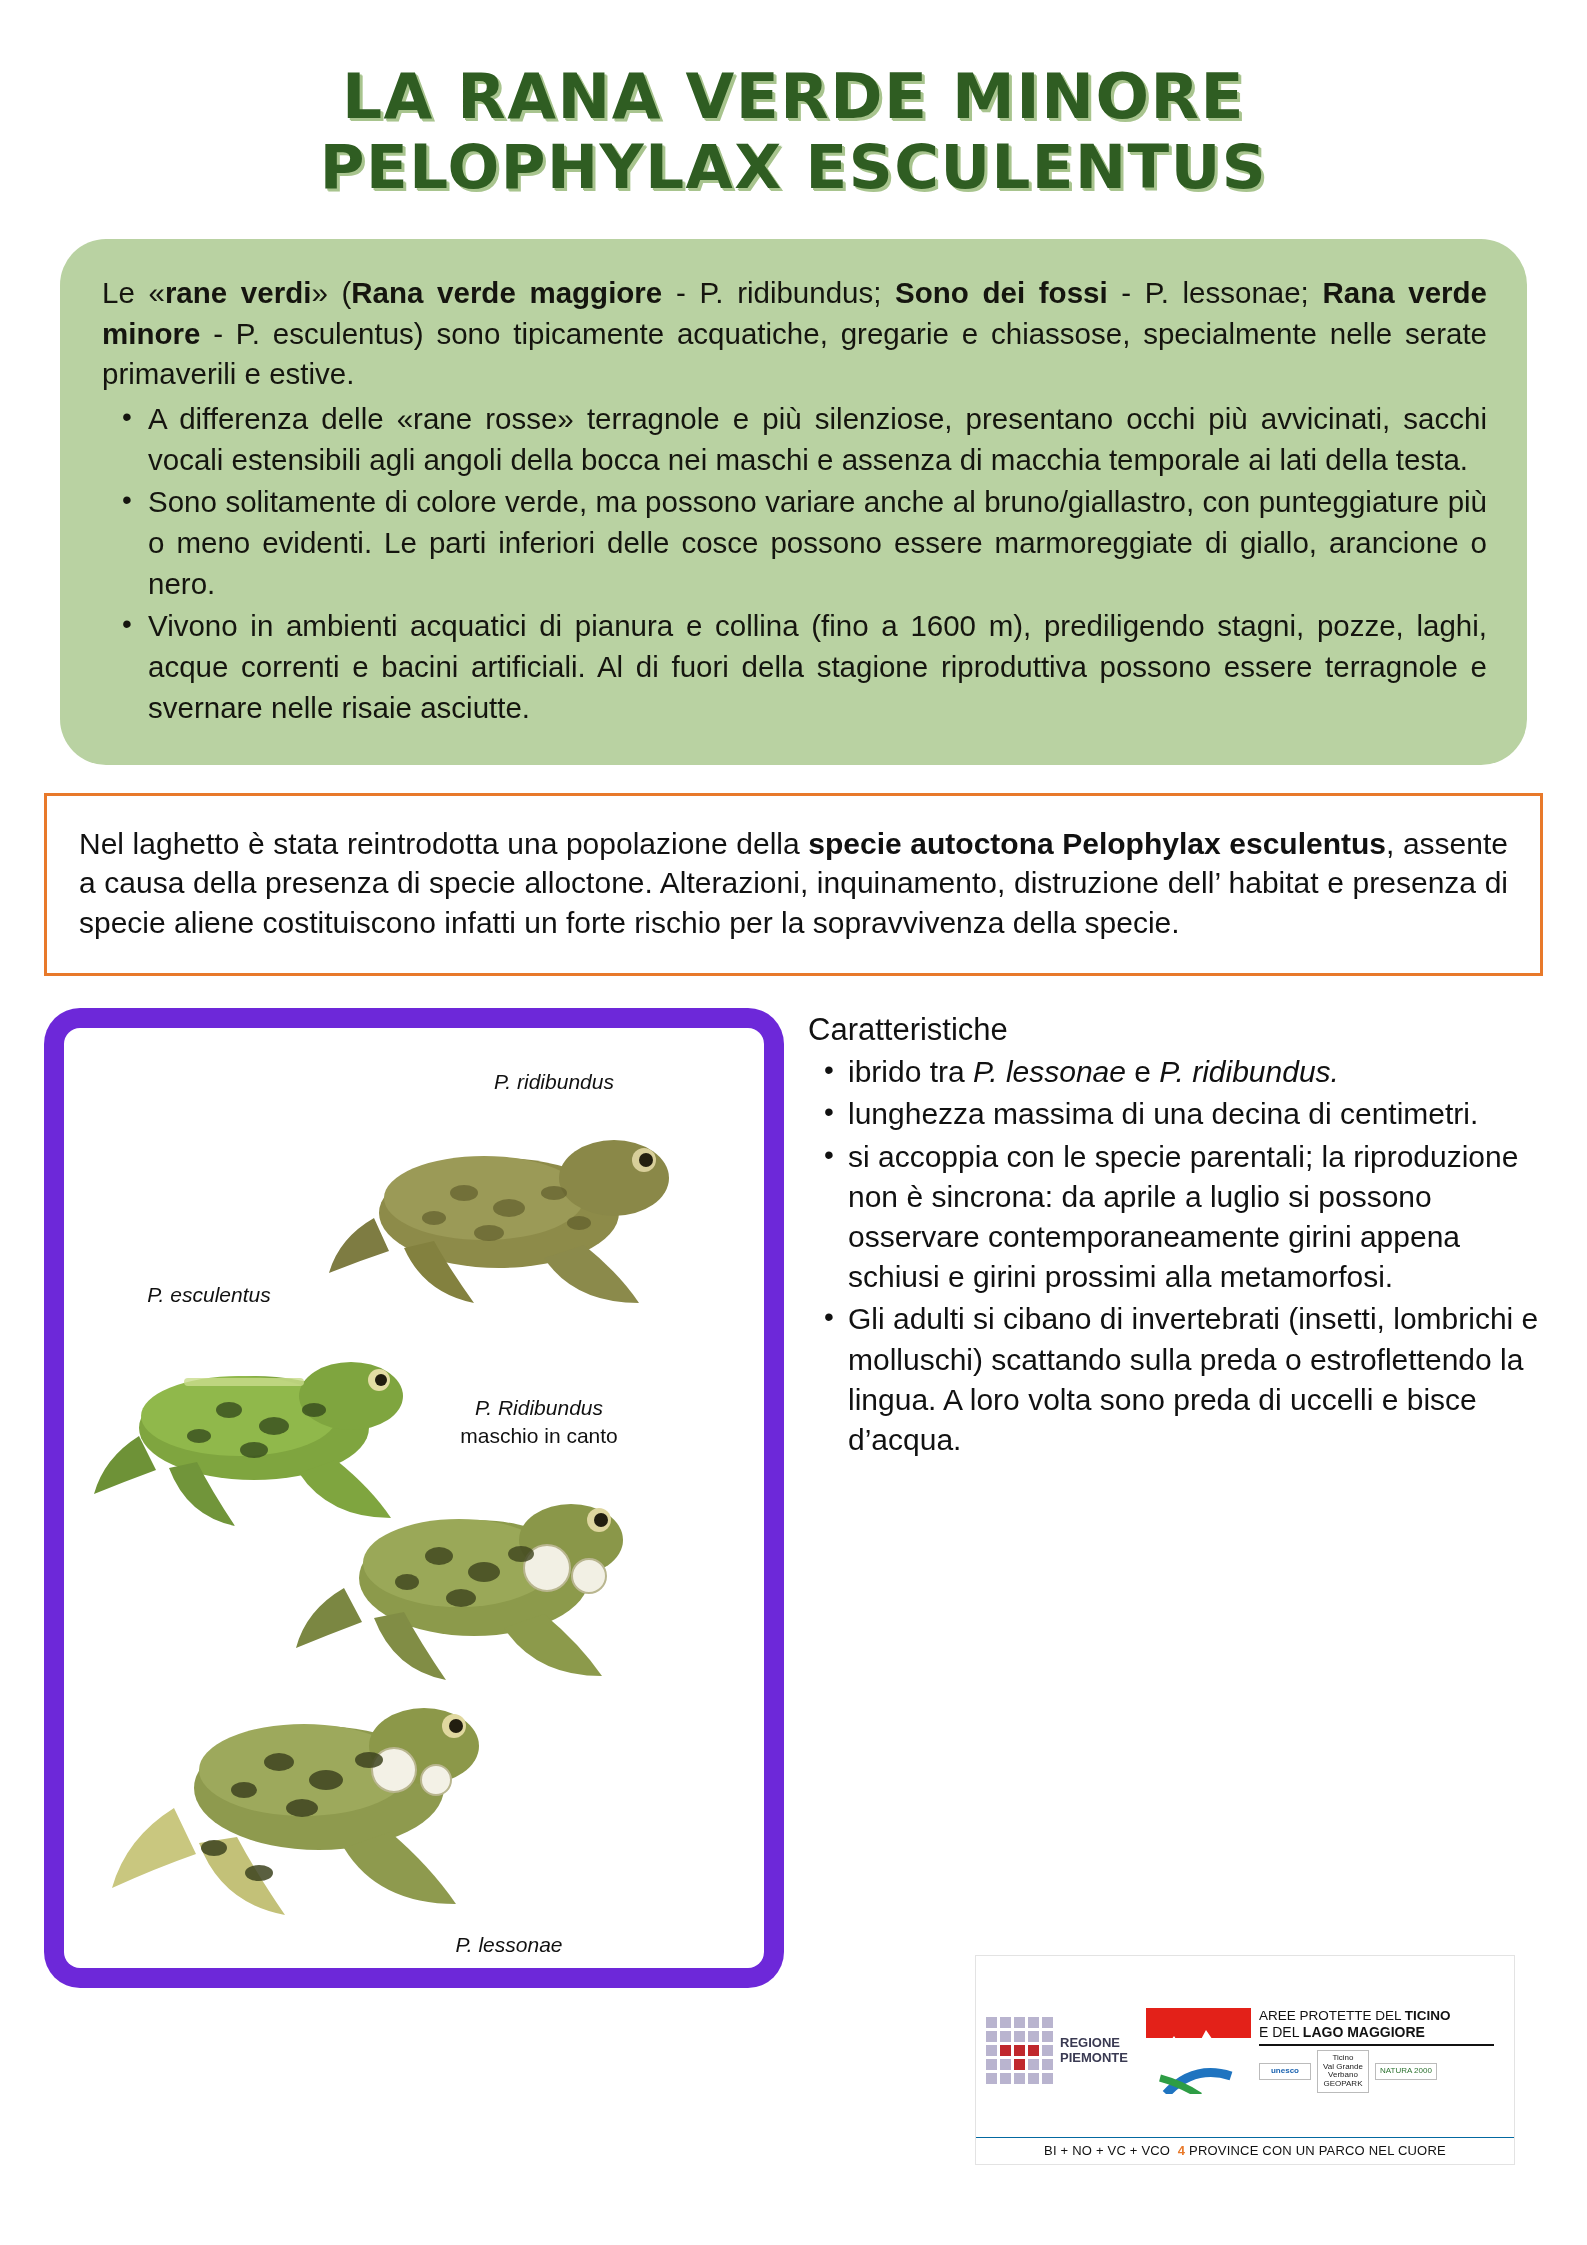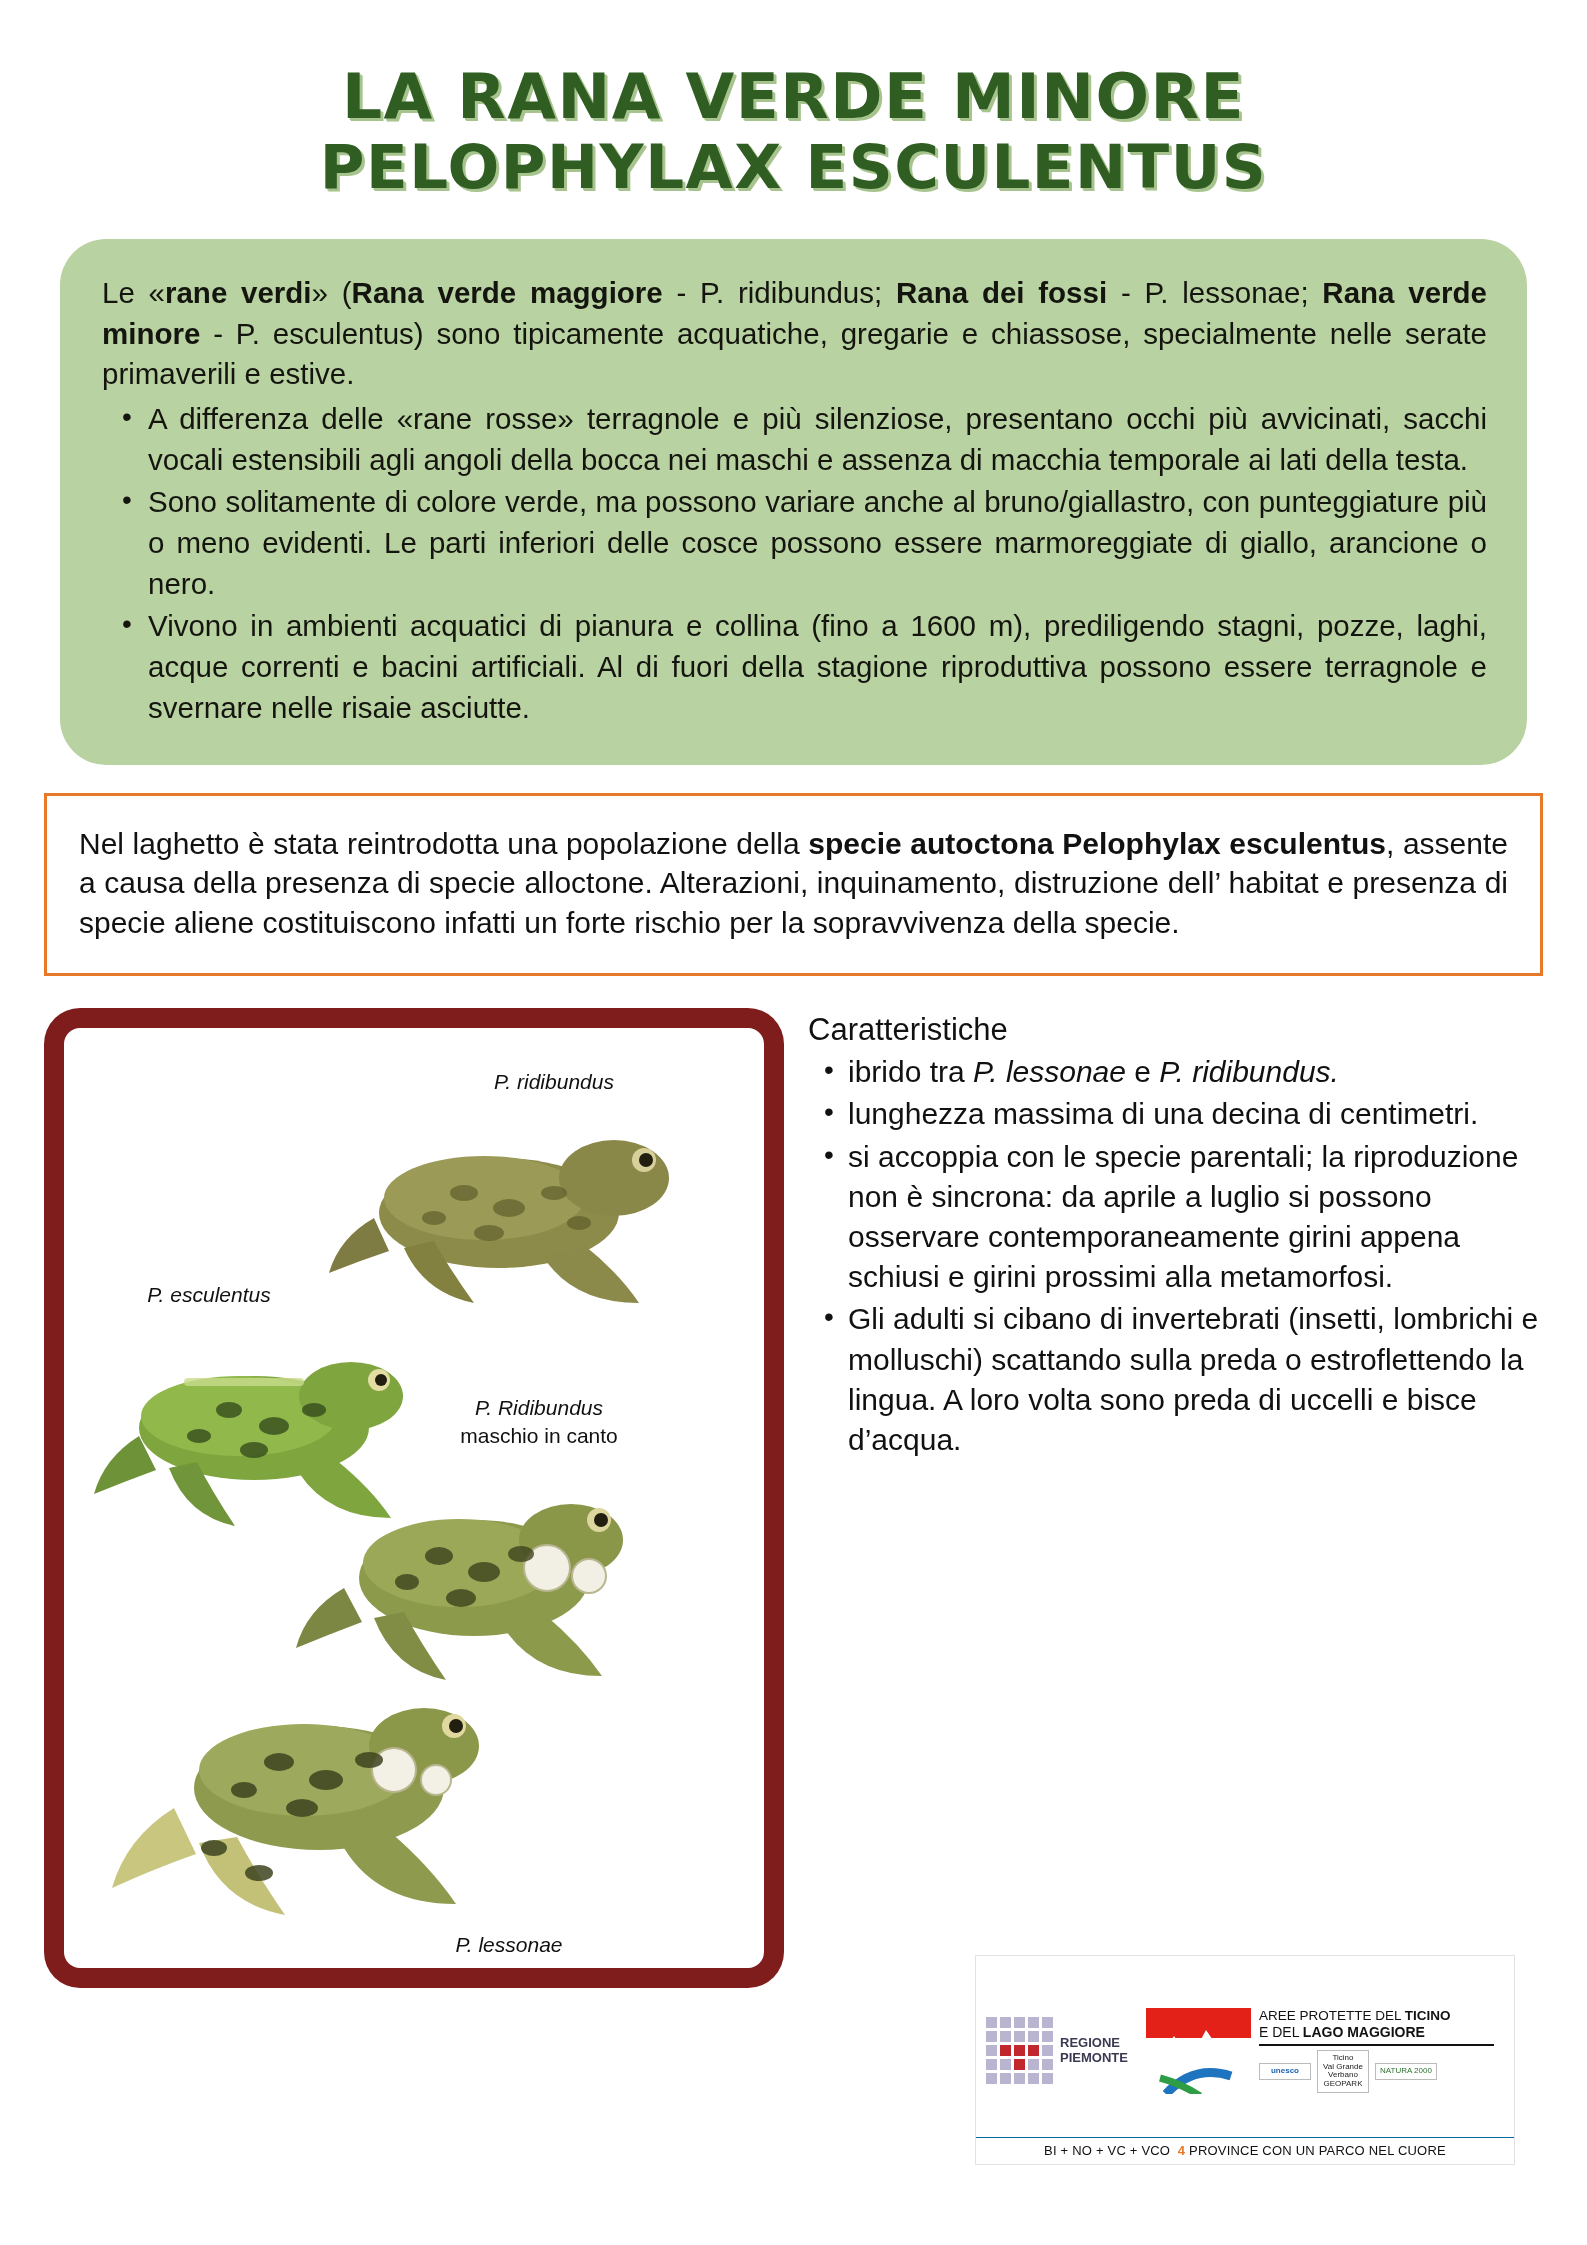--- a/index.html
+++ b/index.html
@@ -99,21 +99,21 @@
   .orange-box b { font-weight: bold; }
 
   
   .lower {
     display: flex;
     margin: 32px 44px 0 44px;
     gap: 22px;
   }
   .image-card {
     width: 740px;
-    background: #7f1d1d;
+    background: #6d28d9;
     border-radius: 36px;
     padding: 20px;
     box-sizing: border-box;
     height: 980px;
   }
   .image-inner {
     background: #ffffff;
     border-radius: 16px;
     width: 100%;
     height: 100%;
@@ -266,21 +266,21 @@
 <body>
 
 <div class="page">
 
   <div class="title-block">
     <div class="title-line">LA RANA VERDE MINORE</div>
     <div class="title-line second">PELOPHYLAX ESCULENTUS</div>
   </div>
 
   <div class="green-panel">
-    <p class="intro-par"><span>Le «</span><b>rane verdi</b><span>» (</span><b>Rana verde maggiore</b><span> - P. ridibundus; </span><b>Rana dei fossi</b><span> - P. lessonae; </span><b>Rana verde minore</b><span> - P. esculentus) sono tipicamente acquatiche, gregarie e chiassose, specialmente nelle serate primaverili e estive.</span></p>
+    <p class="intro-par"><span>Le «</span><b>rane verdi</b><span>» (</span><b>Rana verde maggiore</b><span> - P. ridibundus; </span><b>Sono dei fossi</b><span> - P. lessonae; </span><b>Rana verde minore</b><span> - P. esculentus) sono tipicamente acquatiche, gregarie e chiassose, specialmente nelle serate primaverili e estive.</span></p>
     <ul class="green-list">
       <li>A differenza delle «rane rosse» terragnole e più silenziose, presentano occhi più avvicinati, sacchi vocali estensibili agli angoli della bocca nei maschi e assenza di macchia temporale ai lati della testa.</li>
       <li>Sono solitamente di colore verde, ma possono variare anche al bruno/giallastro, con punteggiature più o meno evidenti. Le parti inferiori delle cosce possono essere marmoreggiate di giallo, arancione o nero.</li>
       <li>Vivono in ambienti acquatici di pianura e collina (fino a 1600 m), prediligendo stagni, pozze, laghi, acque correnti e bacini artificiali. Al di fuori della stagione riproduttiva possono essere terragnole e svernare nelle risaie asciutte.</li>
     </ul>
   </div>
 
   <div class="orange-box">
     <p><span>Nel laghetto è stata reintrodotta una popolazione della </span><b>specie autoctona Pelophylax esculentus</b><span>, assente a causa della presenza di specie alloctone. Alterazioni, inquinamento, distruzione dell’ habitat e presenza di specie aliene costituiscono infatti un forte rischio per la sopravvivenza della specie.</span></p>
   </div>

